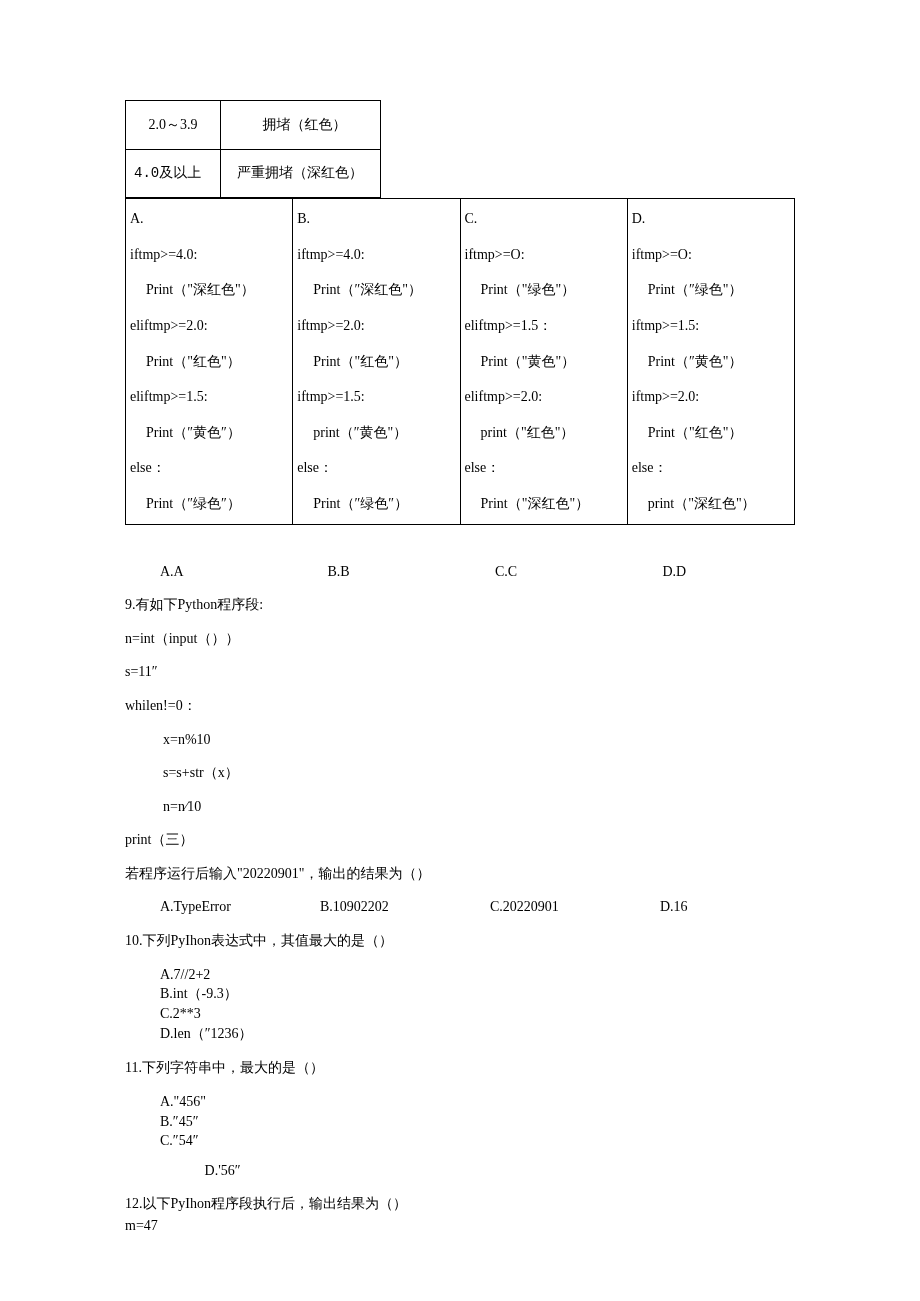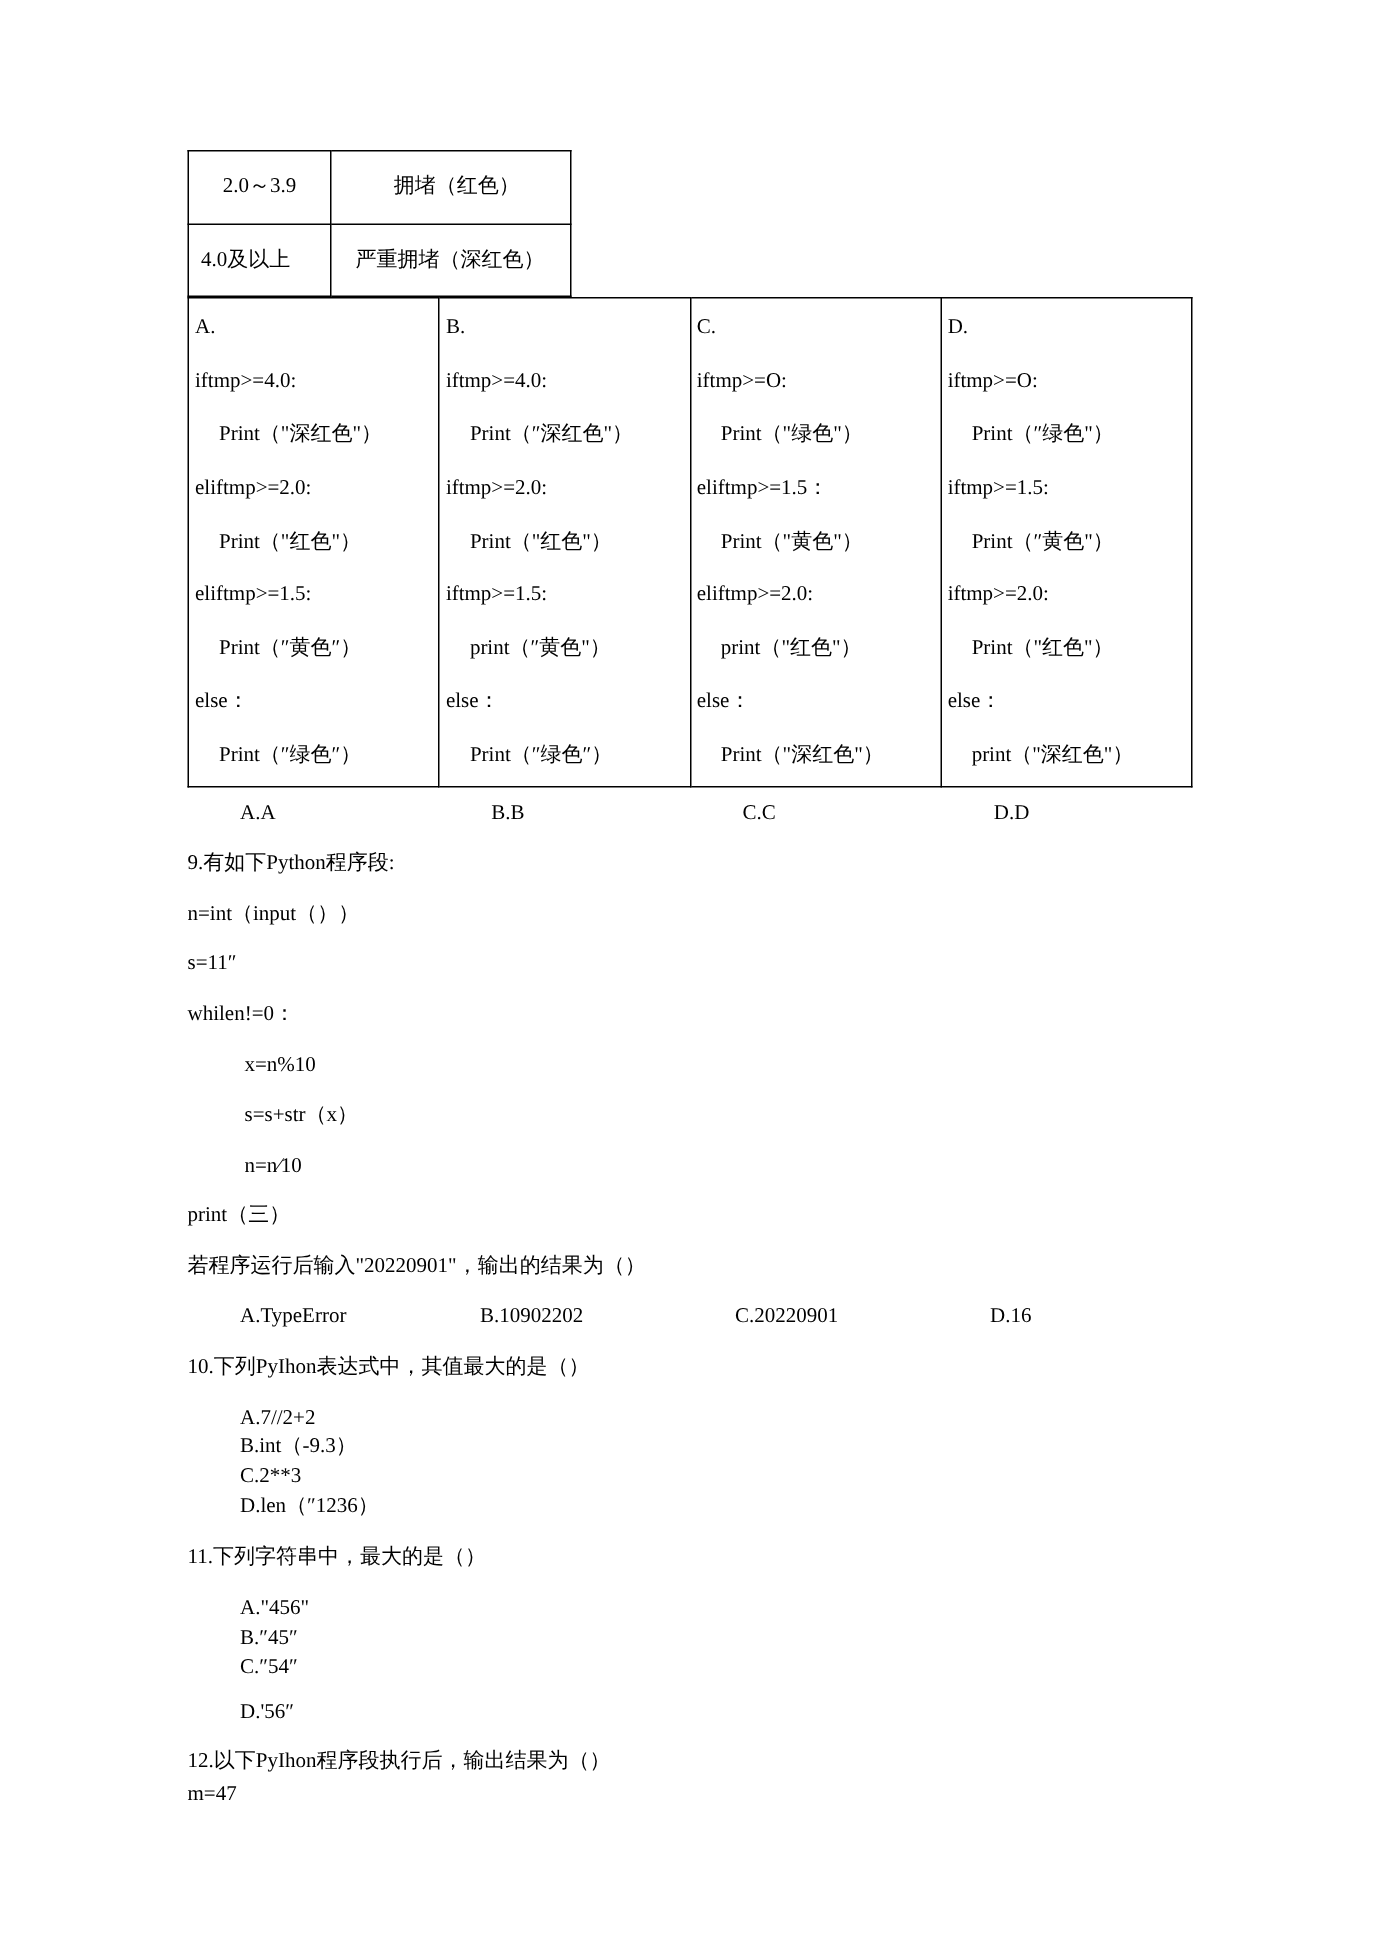--- a/index.html
+++ b/index.html
@@ -29,20 +29,21 @@
     }
     .small-table td:first-child {
       width: 95px;
     }
     .small-table td:last-child {
       width: 160px;
       padding-left: 16px;
     }
     .small-table tr:nth-child(2) td {
       text-align: left;
+      font-family: Liberation Mono, monospace;
     }
     .code-table {
       width: 100%;
       margin-bottom: 8px;
     }
     .code-table td {
       border: 1px solid #000;
       vertical-align: top;
       width: 25%;
       padding: 0;
@@ -57,20 +58,21 @@
     .code-table .indent {
       padding-left: 20px;
     }
     .options-row {
       display: flex;
       margin-bottom: 14px;
     }
     .opt {
       flex: 1;
       padding-left: 35px;
+      margin-top: 29px;
     }
     .opt:first-child {
       padding-left: 35px;
     }
     .question {
       margin-bottom: 14px;
     }
     .code-line {
       margin-bottom: 14px;
     }
@@ -98,20 +100,21 @@
     .q10-row .ans, .q11-row .ans {
       padding-left: 35px;
     }
     .q10-d {
       width: 160px;
       line-height: 1.5;
     }
     .q11-d {
       width: 160px;
       padding-top: 10px;
+      text-align: center;
     }
   </style>
 </head>
 <body>
 
 <table class="small-table">
   <tbody>
       <tr>
     <td>2.0～3.9</td>
     <td>拥堵（红色）</td>

